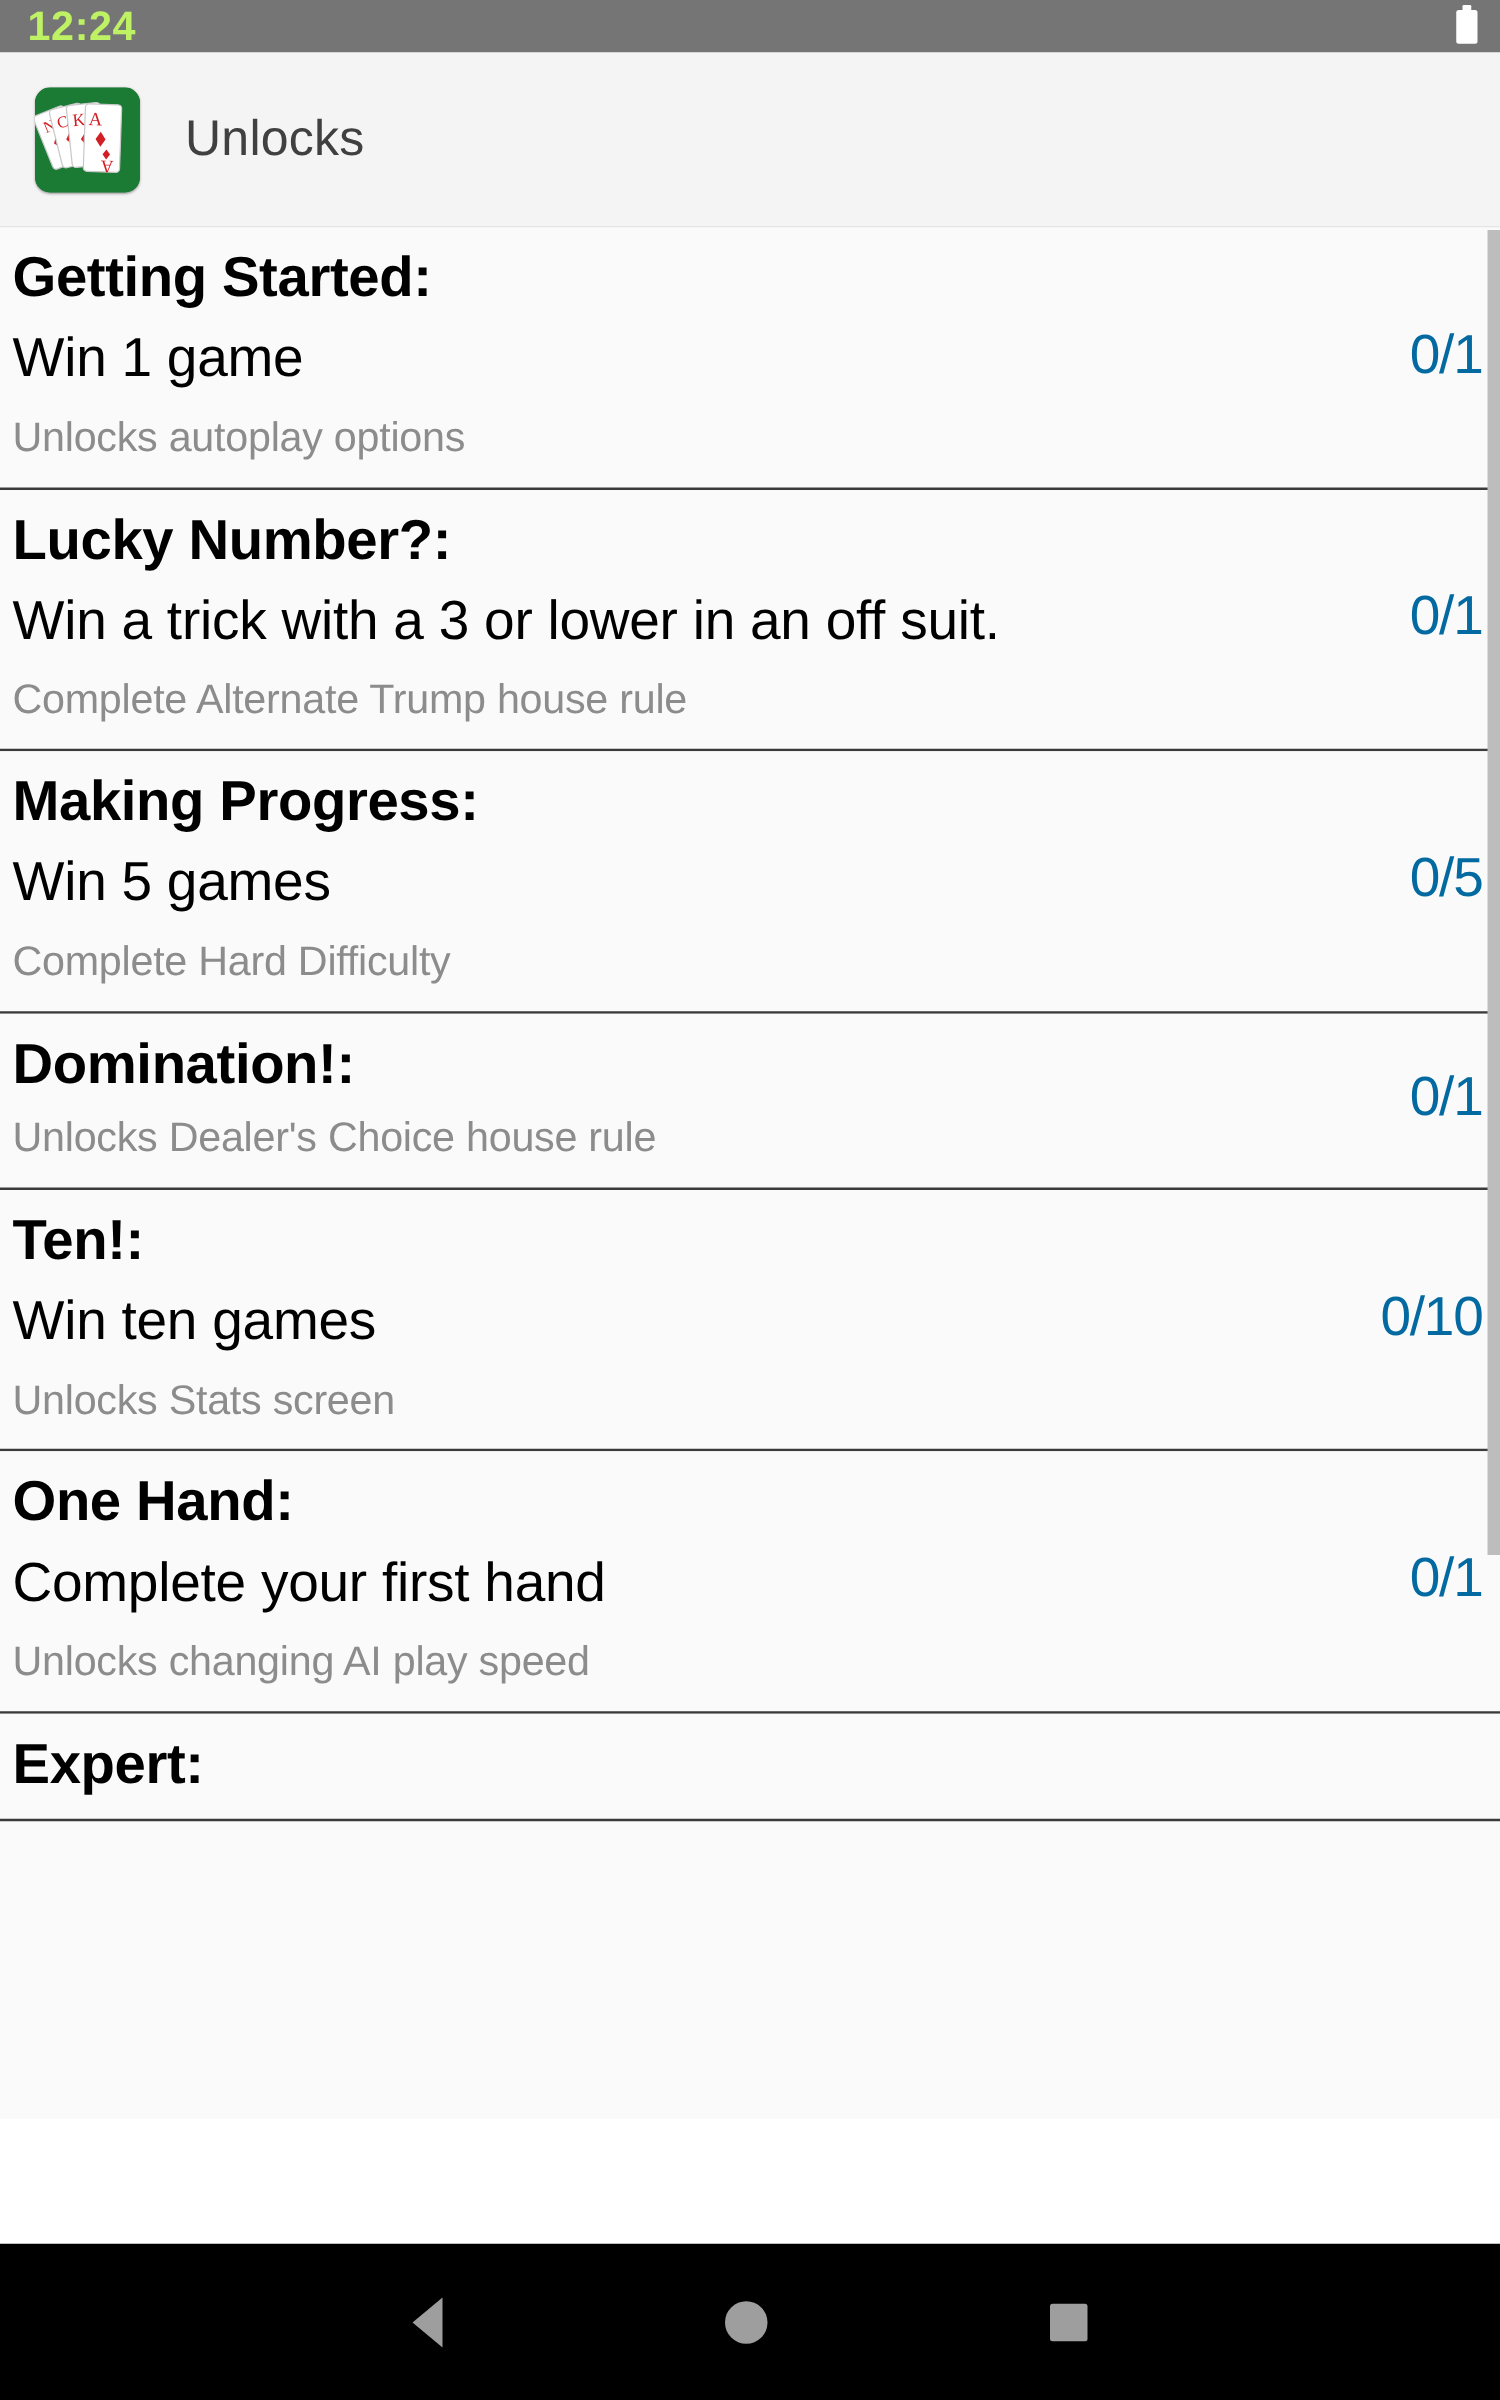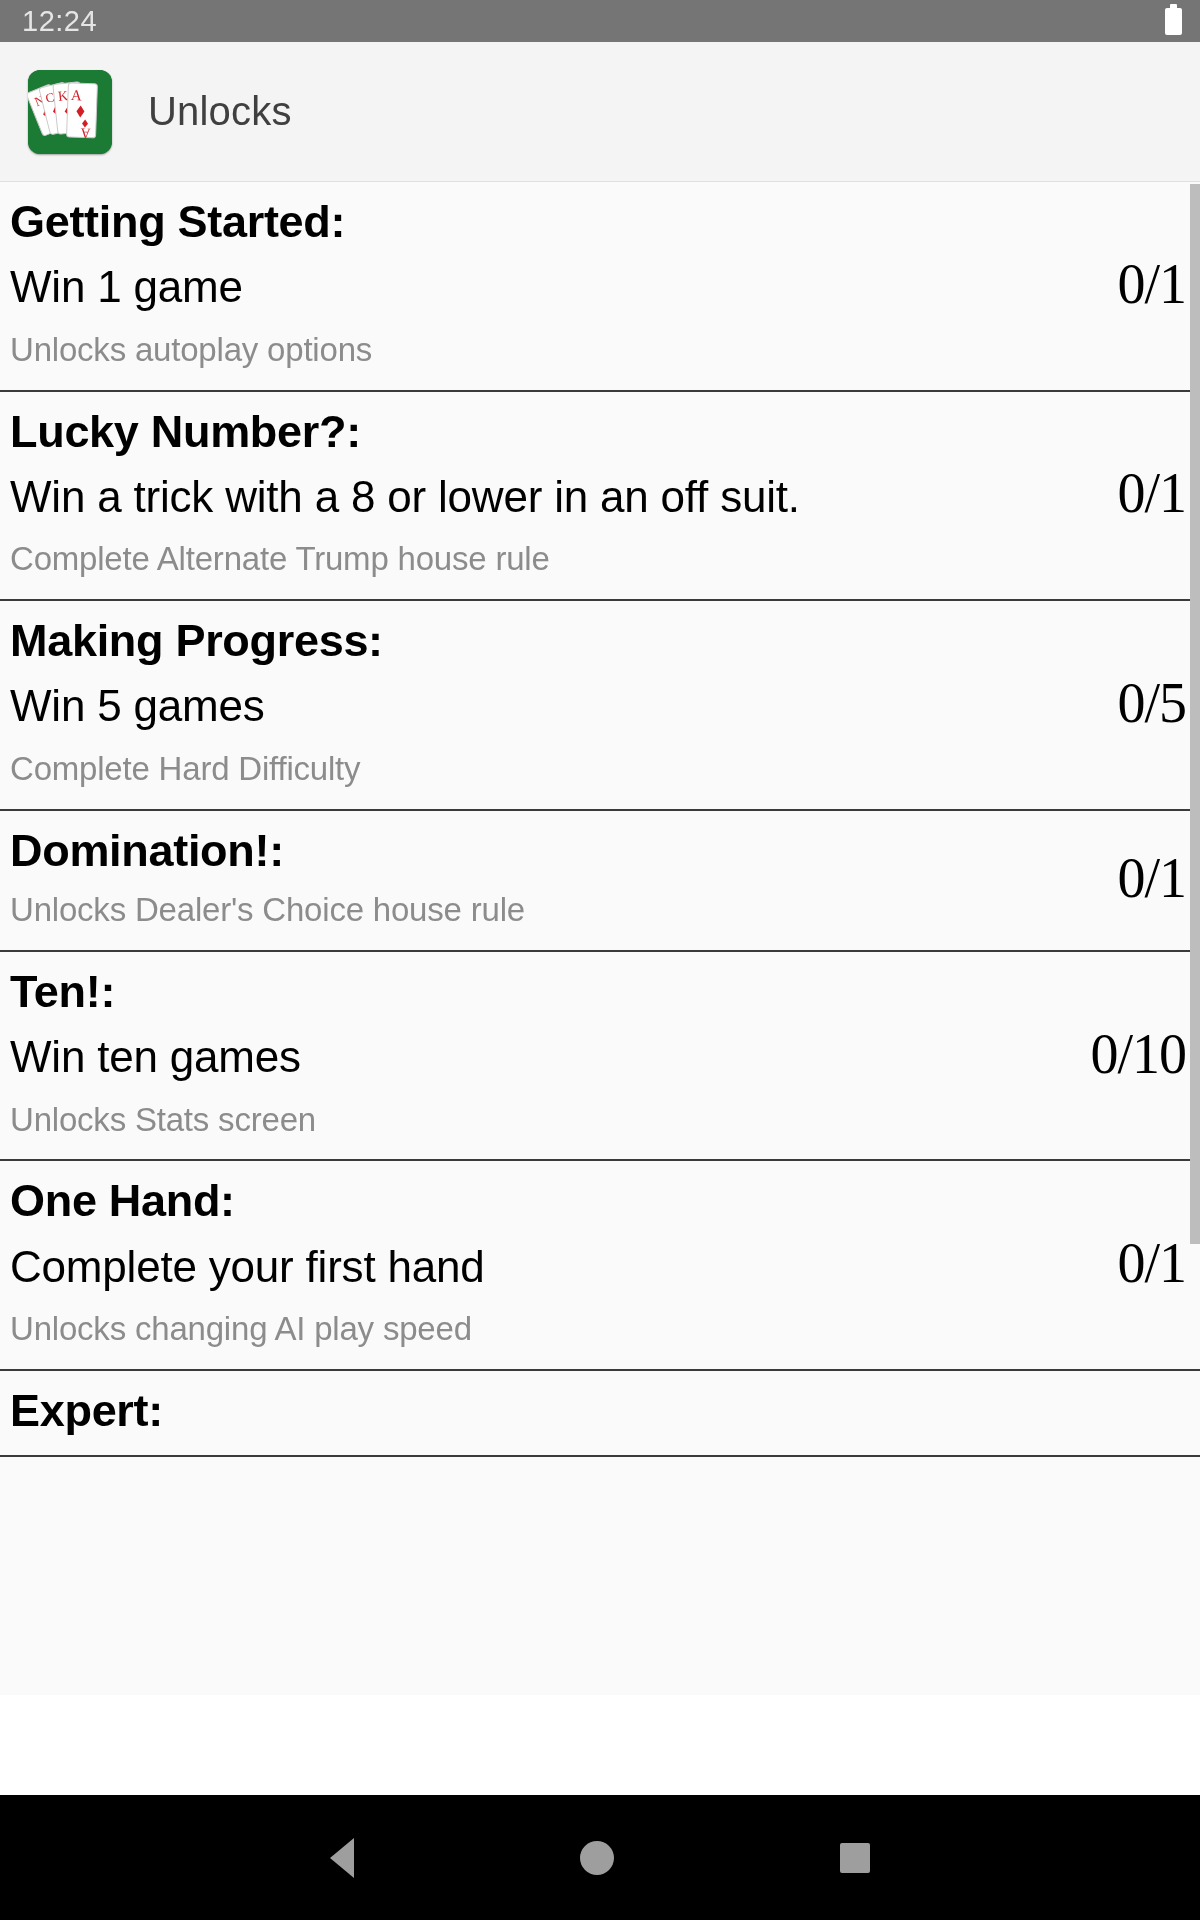--- a/index.html
+++ b/index.html
@@ -19,23 +19,24 @@
   .status-bar {
     height: 42px;
     background: #757575;
     display: flex;
     align-items: center;
     justify-content: space-between;
     padding: 0 18px 0 22px;
     box-sizing: border-box;
   }
   .status-time {
-    color: #e5e5e5;
-    font-size: 29px;
+    color: #bef264;
+    font-size: 33px;
     letter-spacing: 0.5px;
+    font-weight: bold;
   }
   .status-right {
     display: flex;
     align-items: center;
     gap: 10px;
   }
   .battery-icon {
     width: 17px;
     height: 27px;
     position: relative;
@@ -121,26 +122,25 @@
   }
   .ach-sub {
     font-size: 33px;
     color: #8c8c8c;
     line-height: 1.3;
     margin-top: 12px;
     letter-spacing: -0.2px;
   }
   .ach-count {
     flex: 0 0 auto;
-    font-size: 56px;
-    color: #000000;
+    font-size: 44px;
+    color: #0369a1;
     margin-left: 20px;
     white-space: nowrap;
     letter-spacing: -1px;
-    font-family: Liberation Serif, serif;
   }
 
   
   .scrollbar-track {
     position: absolute;
     top: 0;
     right: 0;
     width: 10px;
     height: 100%;
     background: transparent;
@@ -240,21 +240,21 @@
         <div class="ach-sub">Unlocks autoplay options</div>
       </div>
       <div class="ach-count">0/1</div>
     </div>
   </div>
 
   <div class="row">
     <div class="row-inner">
       <div class="row-text">
         <div class="ach-title">Lucky Number?:</div>
-        <div class="ach-desc">Win a trick with a 8 or lower in an off suit.</div>
+        <div class="ach-desc">Win a trick with a 3 or lower in an off suit.</div>
         <div class="ach-sub">Complete Alternate Trump house rule</div>
       </div>
       <div class="ach-count">0/1</div>
     </div>
   </div>
 
   <div class="row">
     <div class="row-inner">
       <div class="row-text">
         <div class="ach-title">Making Progress:</div>

